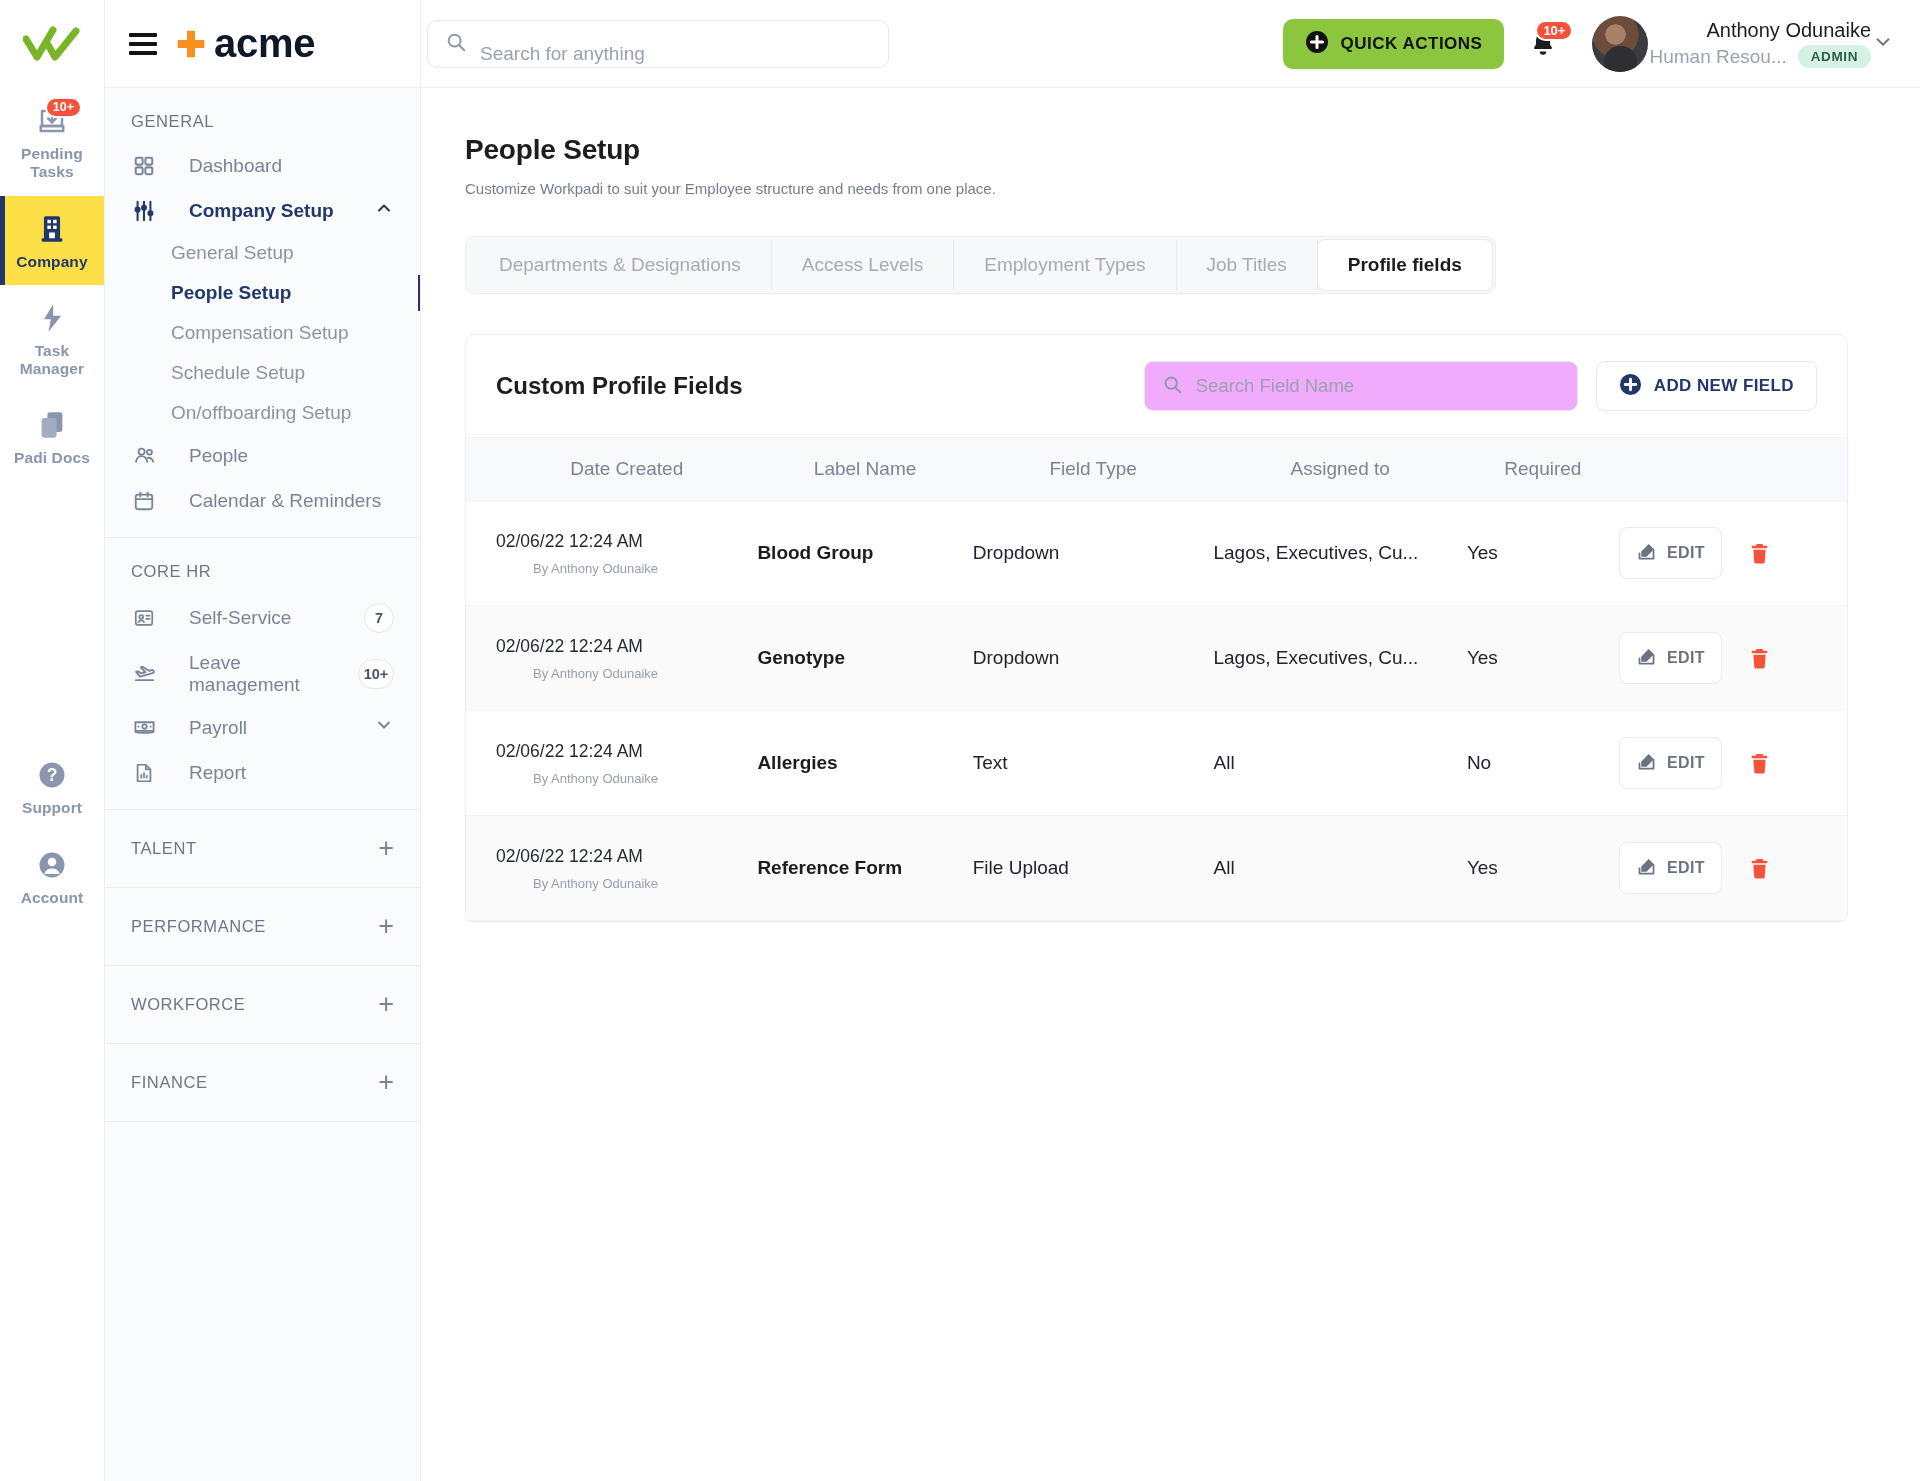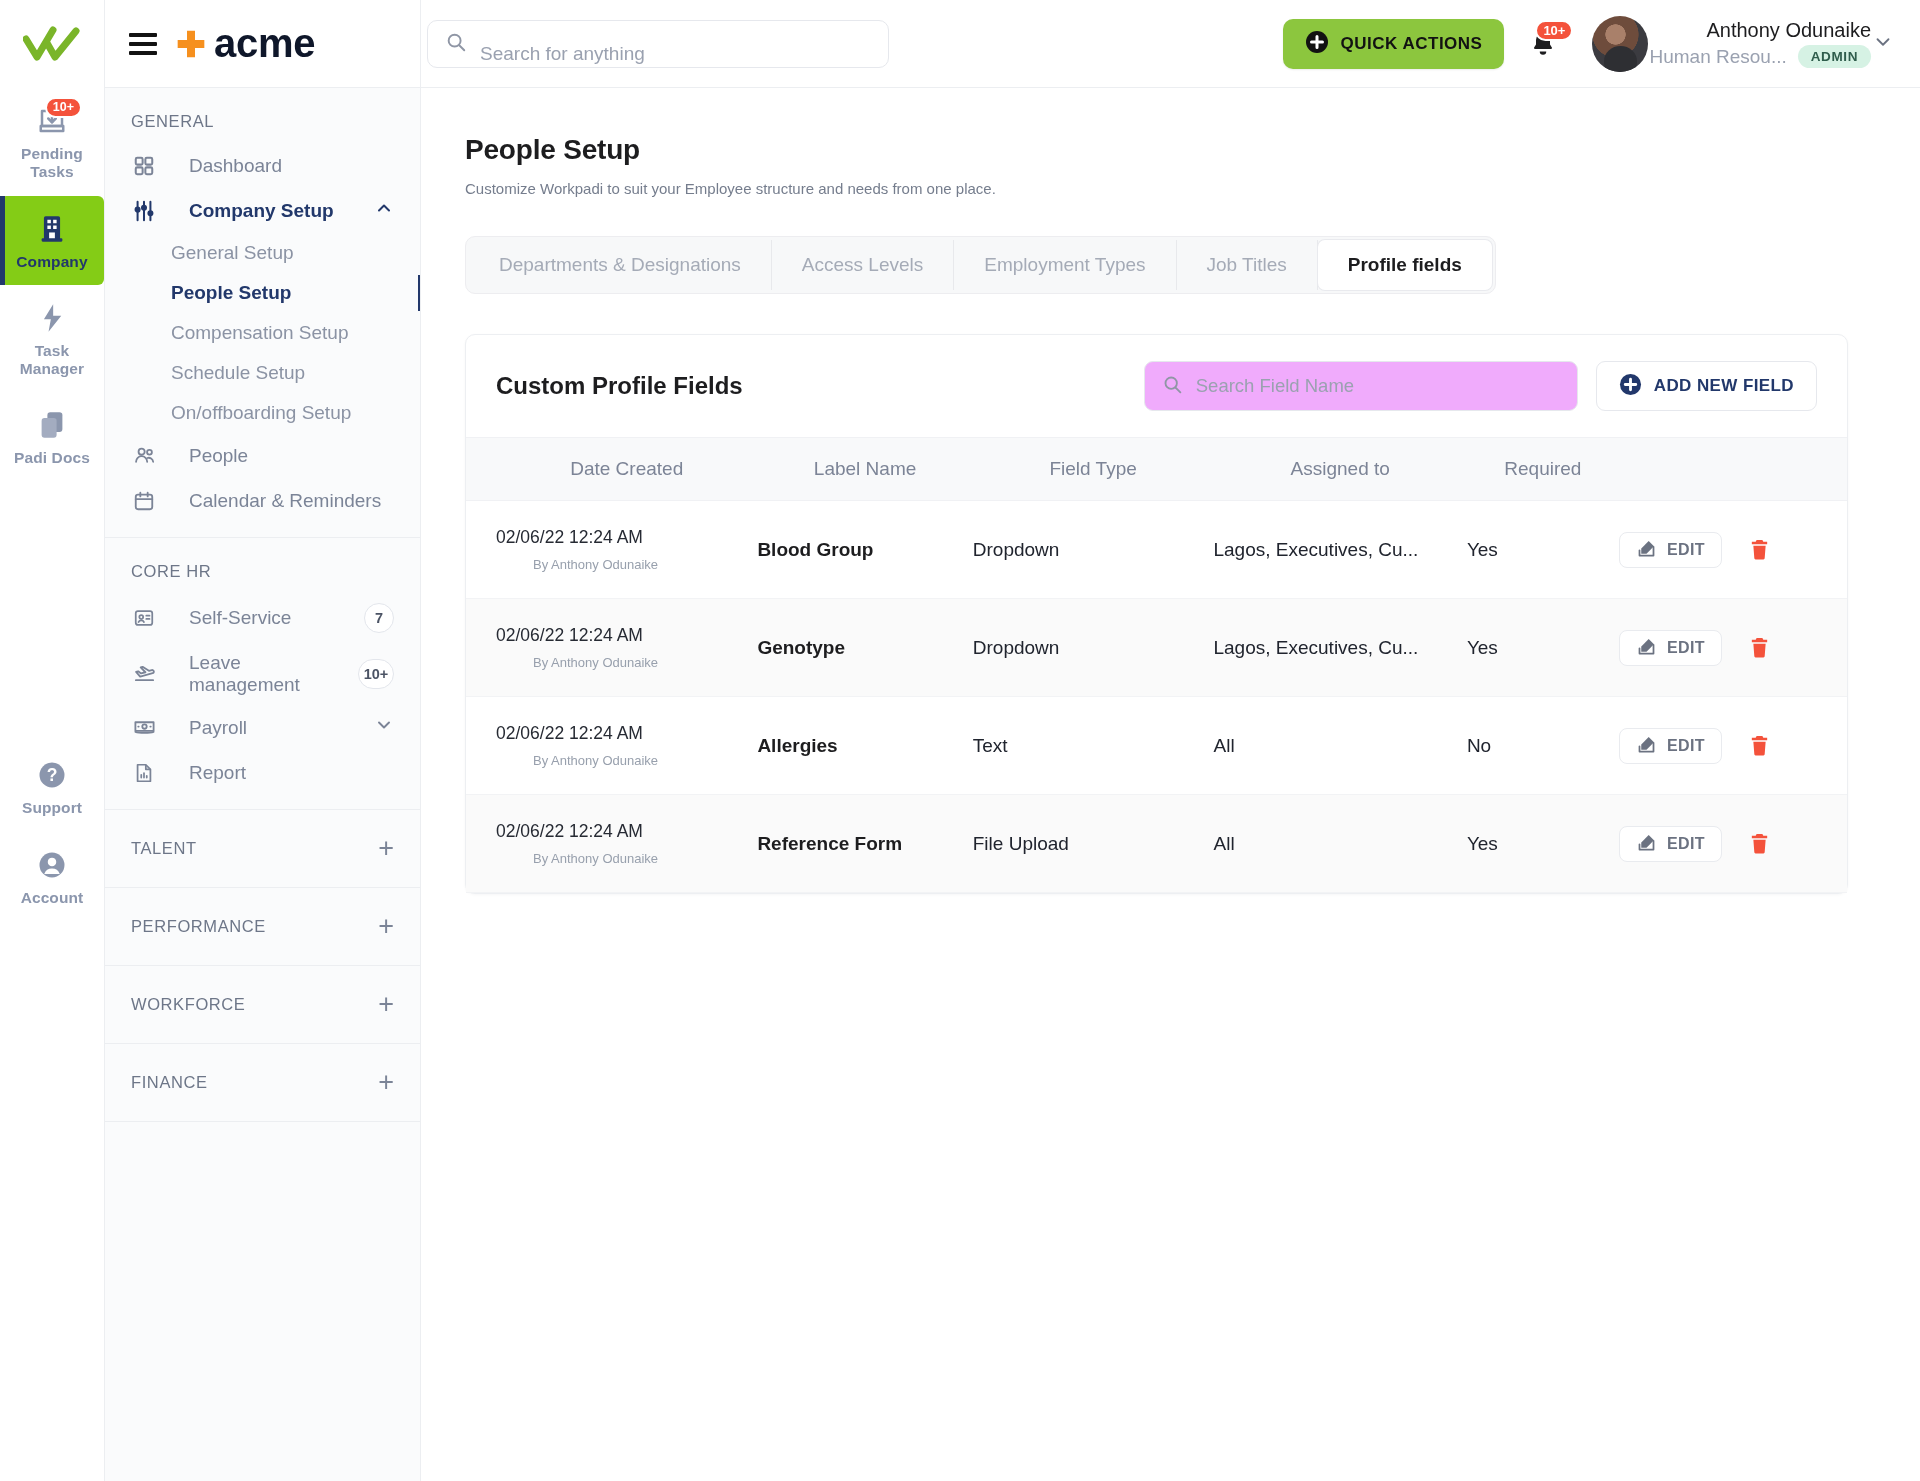--- a/index.html
+++ b/index.html
@@ -20,21 +20,21 @@
     display: flex; flex-direction: column; align-items: center;
     position: relative;
   }
   .rail-logo { height: 88px; display: flex; align-items: center; justify-content: center; width: 100%; }
   .rail-items { width: 100%; display: flex; flex-direction: column; }
   .rail-item {
     width: 100%; padding: 16px 4px 14px; position: relative;
     display: flex; flex-direction: column; align-items: center; gap: 7px;
     cursor: pointer;
   }
-  .rail-item.active { background: #84cc16; border-radius: 6px; }
+  .rail-item.active { background: #fde047; }
   .rail-item.active::before {
     content: ""; position: absolute; left: 0; top: 0; bottom: 0; width: 5px; background: #22386b;
   }
   .rail-label {
     font-size: 15.5px; line-height: 1.18; text-align: center; color: #8b96ad; font-weight: 600;
     letter-spacing: .1px;
   }
   .rail-item.active .rail-label { color: #22386b; }
   .rail-ico { position: relative; width: 34px; height: 34px; display:flex; align-items:center; justify-content:center;}
   .rail-ico svg { display: block; }
@@ -189,21 +189,21 @@
   thead th:first-child { padding-left: 30px; }
   tbody td { padding: 26px 0; font-size: 19px; color: #20242e; vertical-align: middle; }
   tbody td:first-child { padding-left: 30px; }
   tbody tr { border-bottom: 1px solid #f2f3f5; }
   tbody tr.alt { background: #fafafa; }
   .dt-main { font-size: 17.5px; color: #262a33; }
   .dt-by { font-size: 13px; color: #98a0ad; margin-top: 9px; margin-left: 37px; }
   .lbl-name { font-weight: 700; color: #1d1d1f; }
   .act-cell { display: flex; align-items: center; gap: 22px; }
   .edit-btn {
-    border: 1px solid #e9ebef; background: #fff; border-radius: 8px; height: 36px;
+    border: 1px solid #e9ebef; background: #fff; border-radius: 8px; height: 52px;
     display: inline-flex; align-items: center; gap: 10px; padding: 0 16px; cursor: pointer;
   }
   .edit-btn .lbl { font-size: 16px; color: #6b7281; font-weight: 600; letter-spacing: .4px; }
   .trash-btn { background: none; border: 0; cursor: pointer; padding: 4px; line-height: 0; }
 
   .col-date { width: 23%; }
   .col-label { width: 17%; }
   .col-type { width: 19%; }
   .col-assigned { width: 20%; }
   .col-req { width: 12%; }

